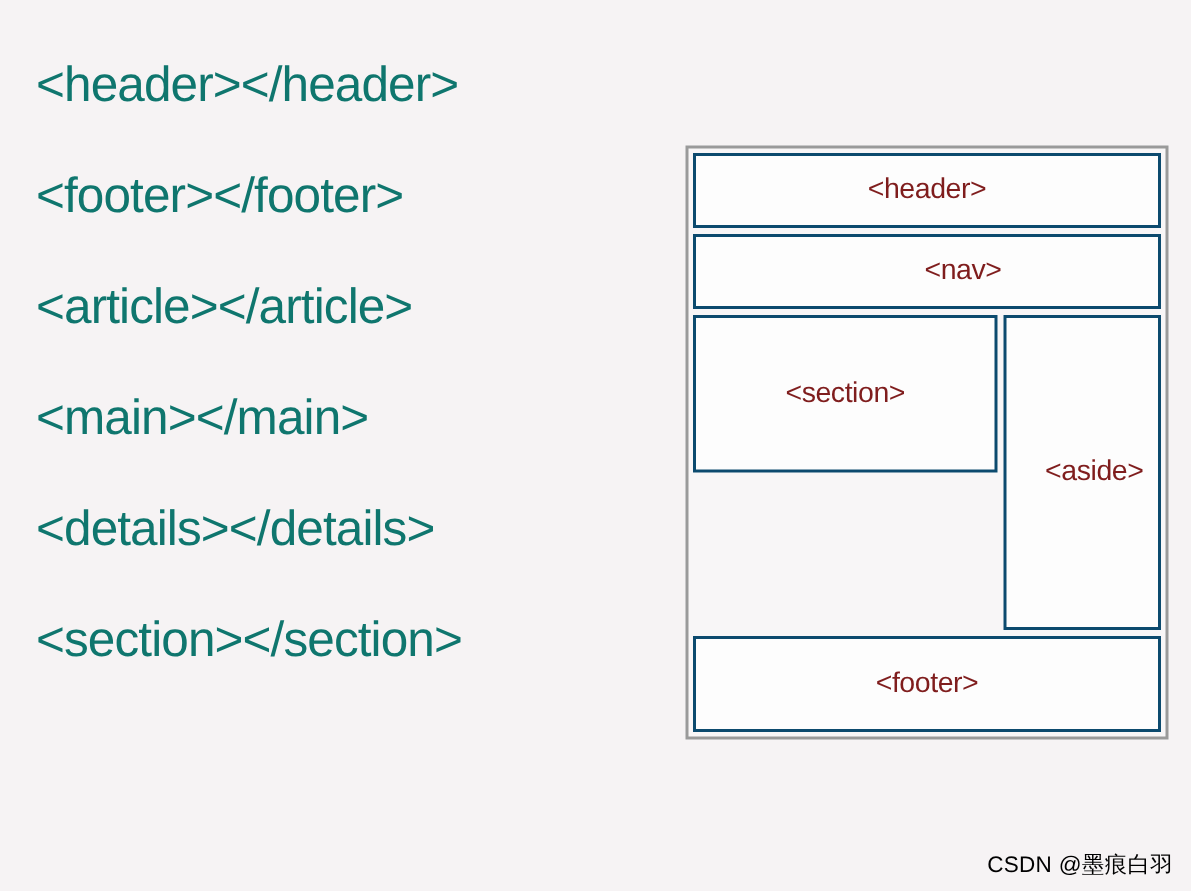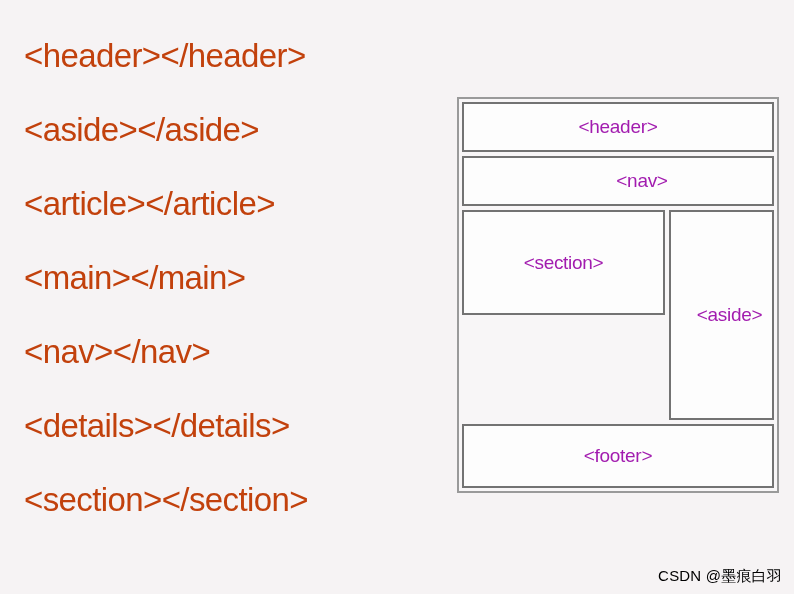--- a/index.html
+++ b/index.html
@@ -25,21 +25,21 @@
     display: flex;
     flex-direction: column;
     justify-content: flex-start;
   }
   .tag-line {
     font-size: 33px;
     line-height: 1;
     height: 74px;
     display: flex;
     align-items: center;
-    color: #c2410c;
+    color: #0f766e;
     letter-spacing: -0.6px;
     white-space: nowrap;
     font-weight: 400;
   }
 
   
   #layout-diagram {
     position: absolute;
     left: 457px;
     top: 97px;
@@ -48,26 +48,26 @@
     box-sizing: border-box;
     border: 2px solid #9a9a9a;
     background: #f8f6f7;
     padding: 3px;
     display: flex;
     flex-direction: column;
     gap: 4px;
   }
   .dg-box {
     box-sizing: border-box;
-    border: 2px solid #737373;
+    border: 2px solid #0c4a6e;
     background: #fdfdfd;
     display: flex;
     align-items: center;
     justify-content: center;
-    color: #a21caf;
+    color: #7f1d1d;
     font-size: 19px;
     letter-spacing: -0.3px;
     white-space: nowrap;
   }
   #dg-header { height: 50px; }
   #dg-nav    { height: 50px; padding-left: 48px; }
   #dg-middle {
     flex: 1 1 auto;
     display: flex;
     flex-direction: row;
@@ -95,24 +95,23 @@
     color: #000000;
     white-space: nowrap;
     letter-spacing: 0.2px;
   }
 </style>
 </head>
 <body>
 
 <div id="tag-list">
   <div class="tag-line">&lt;header&gt;&lt;/header&gt;</div>
-  <div class="tag-line">&lt;aside&gt;&lt;/aside&gt;</div>
+  <div class="tag-line">&lt;footer&gt;&lt;/footer&gt;</div>
   <div class="tag-line">&lt;article&gt;&lt;/article&gt;</div>
   <div class="tag-line">&lt;main&gt;&lt;/main&gt;</div>
-  <div class="tag-line">&lt;nav&gt;&lt;/nav&gt;</div>
   <div class="tag-line">&lt;details&gt;&lt;/details&gt;</div>
   <div class="tag-line">&lt;section&gt;&lt;/section&gt;</div>
 </div>
 
 <div id="layout-diagram">
 
   <div class="dg-box" id="dg-header">&lt;header&gt;</div>
 
   <div class="dg-box" id="dg-nav">&lt;nav&gt;</div>
 

